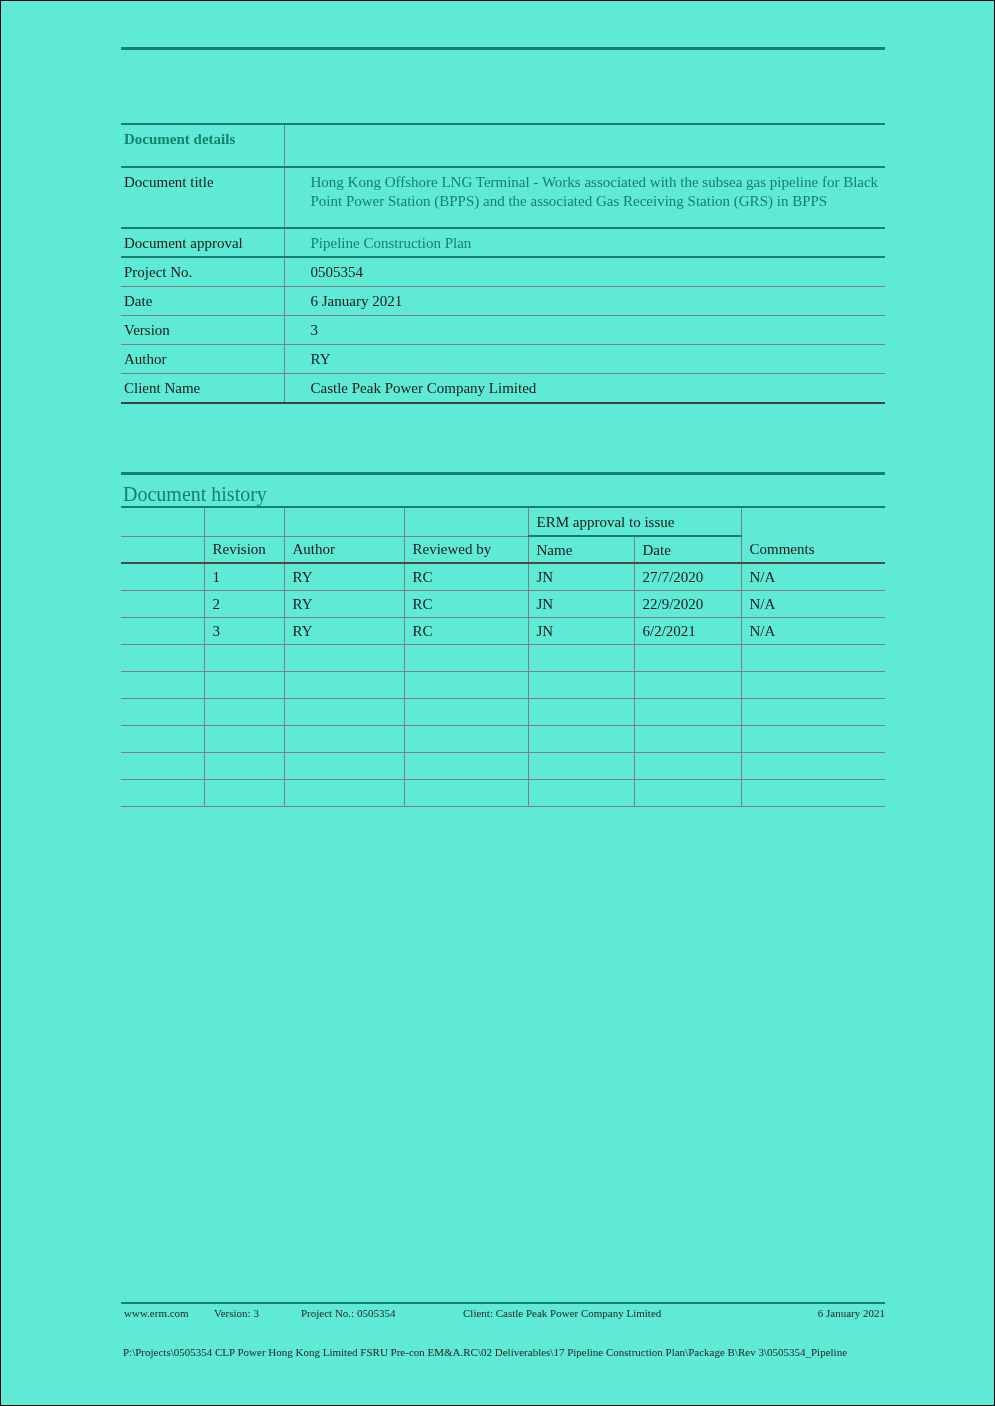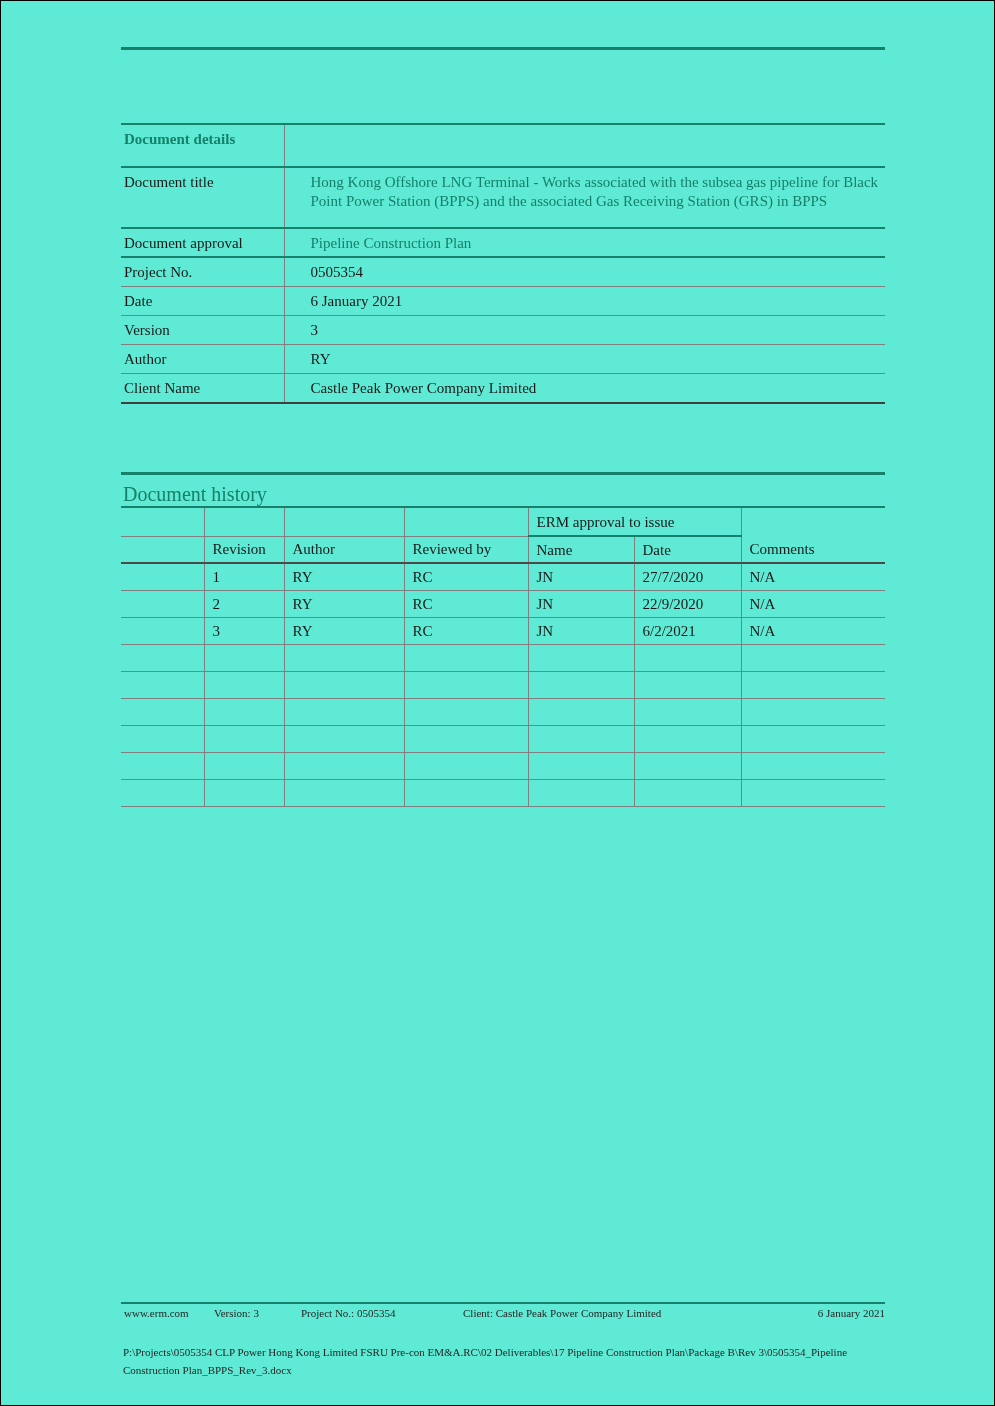--- a/index.html
+++ b/index.html
@@ -247,16 +247,15 @@
   <div class="rule footer-rule"></div>
   <div class="footer-line">
     <span class="f-web">www.erm.com</span>
     <span class="f-ver">Version: 3</span>
     <span class="f-proj">Project No.: 0505354</span>
     <span class="f-client">Client: Castle Peak Power Company Limited</span>
     <span class="f-date">6 January 2021</span>
   </div>
   <div class="footer-path">
     <div>P:\Projects\0505354 CLP Power Hong Kong Limited FSRU Pre-con EM&amp;A.RC\02 Deliverables\17 Pipeline Construction Plan\Package B\Rev 3\0505354_Pipeline</div>
-    <div>Construction Plan_BPPS_Rev_3.docx</div>
   </div>
 
 </div>
 
 </body></html>

